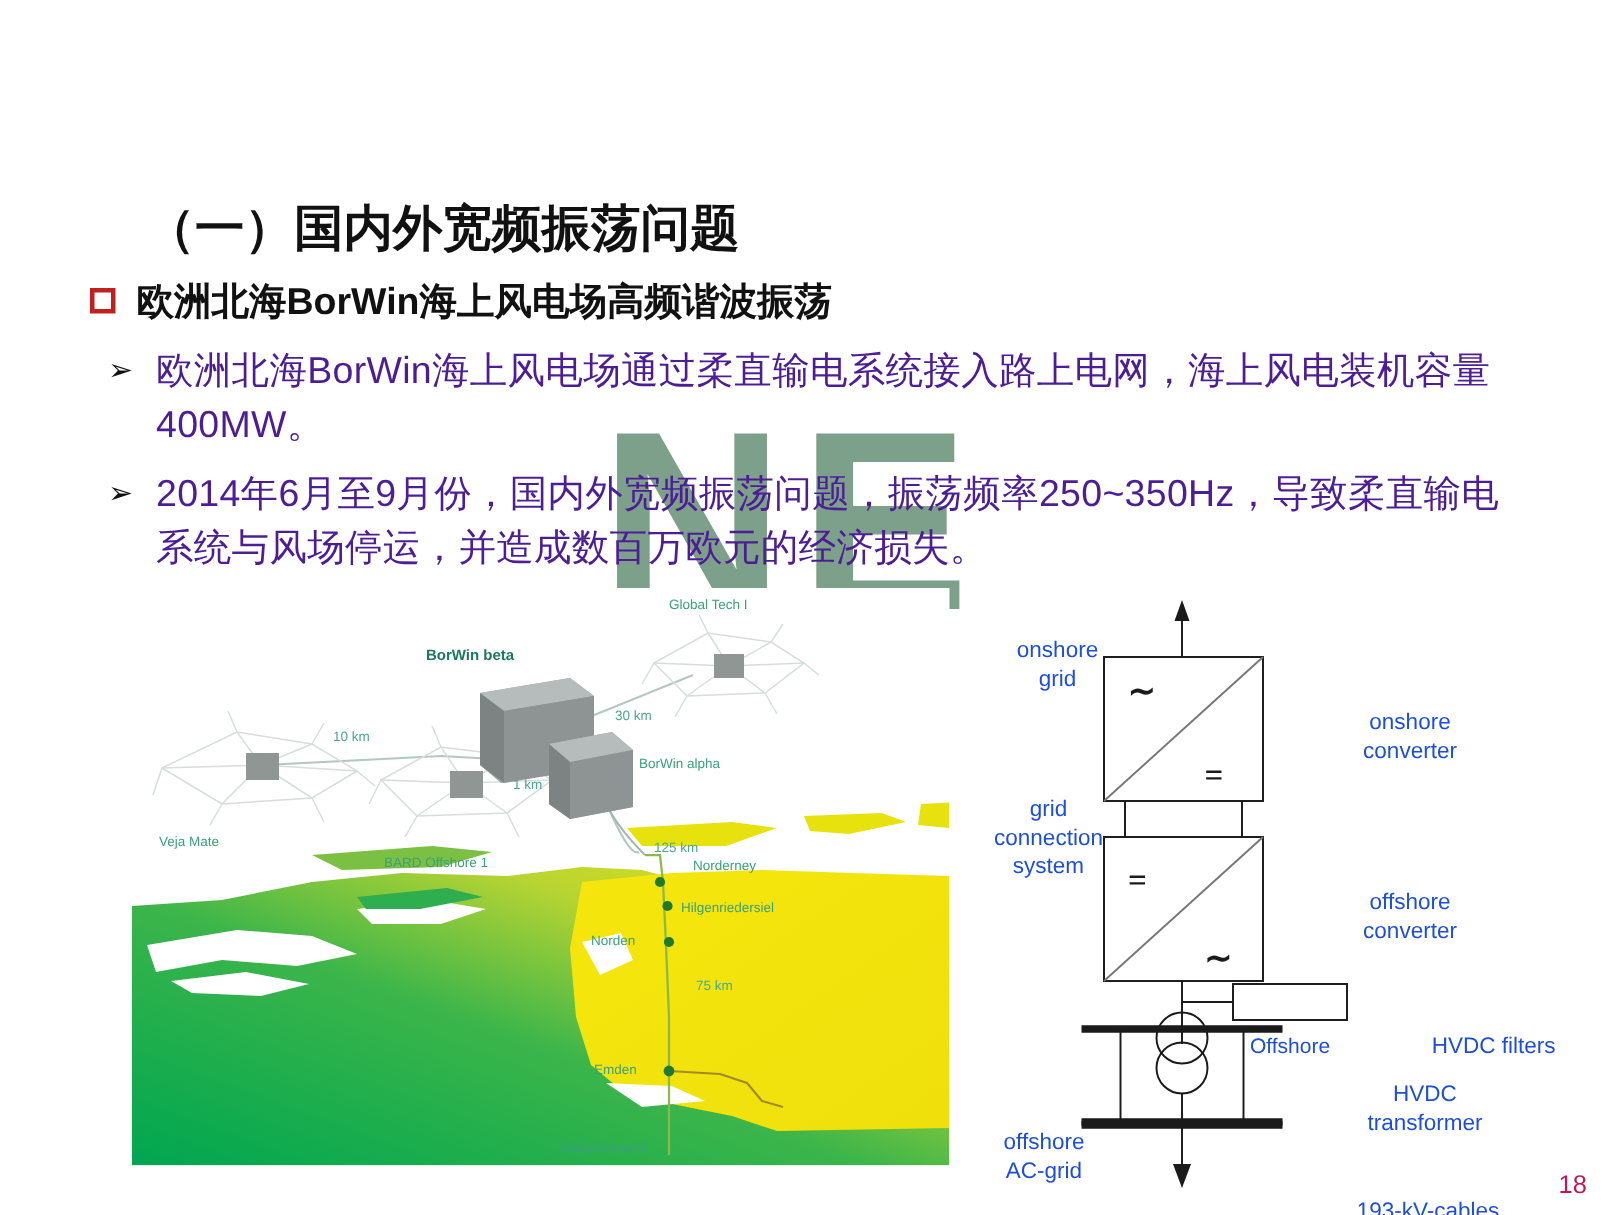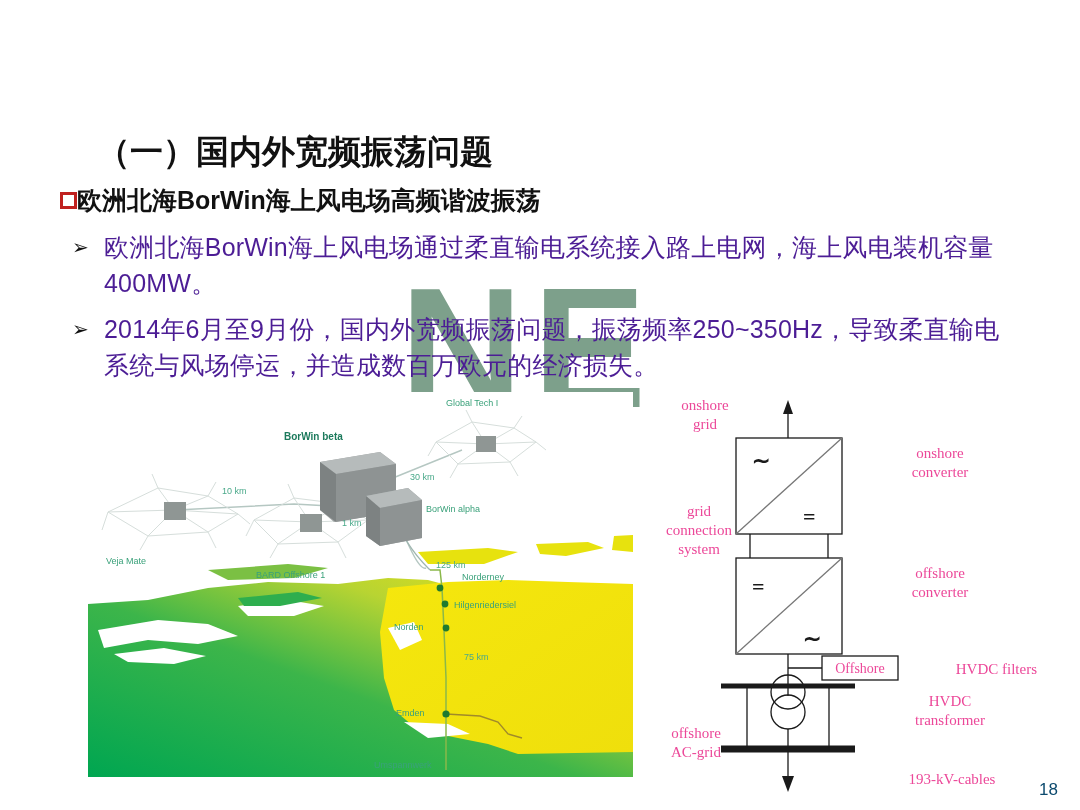--- a/index.html
+++ b/index.html
@@ -42,21 +42,21 @@
   }
 
   
   .content{position:relative;z-index:3;}
   .h-section{
     position:absolute;left:74px;top:130px;
     font-size:33px;font-weight:bold;color:#111;white-space:nowrap;margin-left:23px;
   }
   .h-sub{
     position:absolute;left:60px;top:184px;
-    display:flex;align-items:center;white-space:nowrap;
+    display:flex;align-items:center;gap:14px;white-space:nowrap;
   }
   .sq-bullet{
     width:17px;height:17px;border:3.5px solid #c0211f;box-sizing:border-box;flex:0 0 auto;
   }
   .h-sub-label{font-size:25px;font-weight:bold;color:#111;}
 
   .bullet{
     position:absolute;display:flex;gap:12px;align-items:flex-start;
   }
   .bullet .tri{
@@ -76,26 +76,26 @@
   .map svg{display:block;}
   .mlabel{fill:#3aa17a;font-size:9px;font-family:"Liberation Sans",sans-serif;}
   .mlabel-b{fill:#1c7a5c;font-size:10px;font-weight:bold;font-family:"Liberation Sans",sans-serif;}
   .mkm{fill:#4aa98a;font-size:9px;font-family:"Liberation Sans",sans-serif;}
 
   
   .circuit{
     position:absolute;left:655px;top:392px;width:420px;height:400px;z-index:3;
   }
   .clabel{
-    position:absolute;font-family:Liberation Serif, serif;
-    font-size:15px;color:#ec4899;line-height:1.25;text-align:center;
+    position:absolute;font-family:Liberation Sans, sans-serif;
+    font-size:15px;color:#1d4ed8;line-height:1.25;text-align:center;margin-top:29px;
   }
   .page-num{
     position:absolute;right:22px;bottom:10px;
-    font-size:17px;color:#0c4a6e;font-family:"Liberation Sans",sans-serif;z-index:5;text-align:right;
+    font-size:17px;color:#be185d;font-family:"Liberation Sans",sans-serif;z-index:5;text-align:right;
   }
 </style>
 </head>
 <body>
 
 <div class="slide">
 
 
   <div class="wm-ne">NE</div>
   <div class="wm-url">www.niudunyan.com</div>

